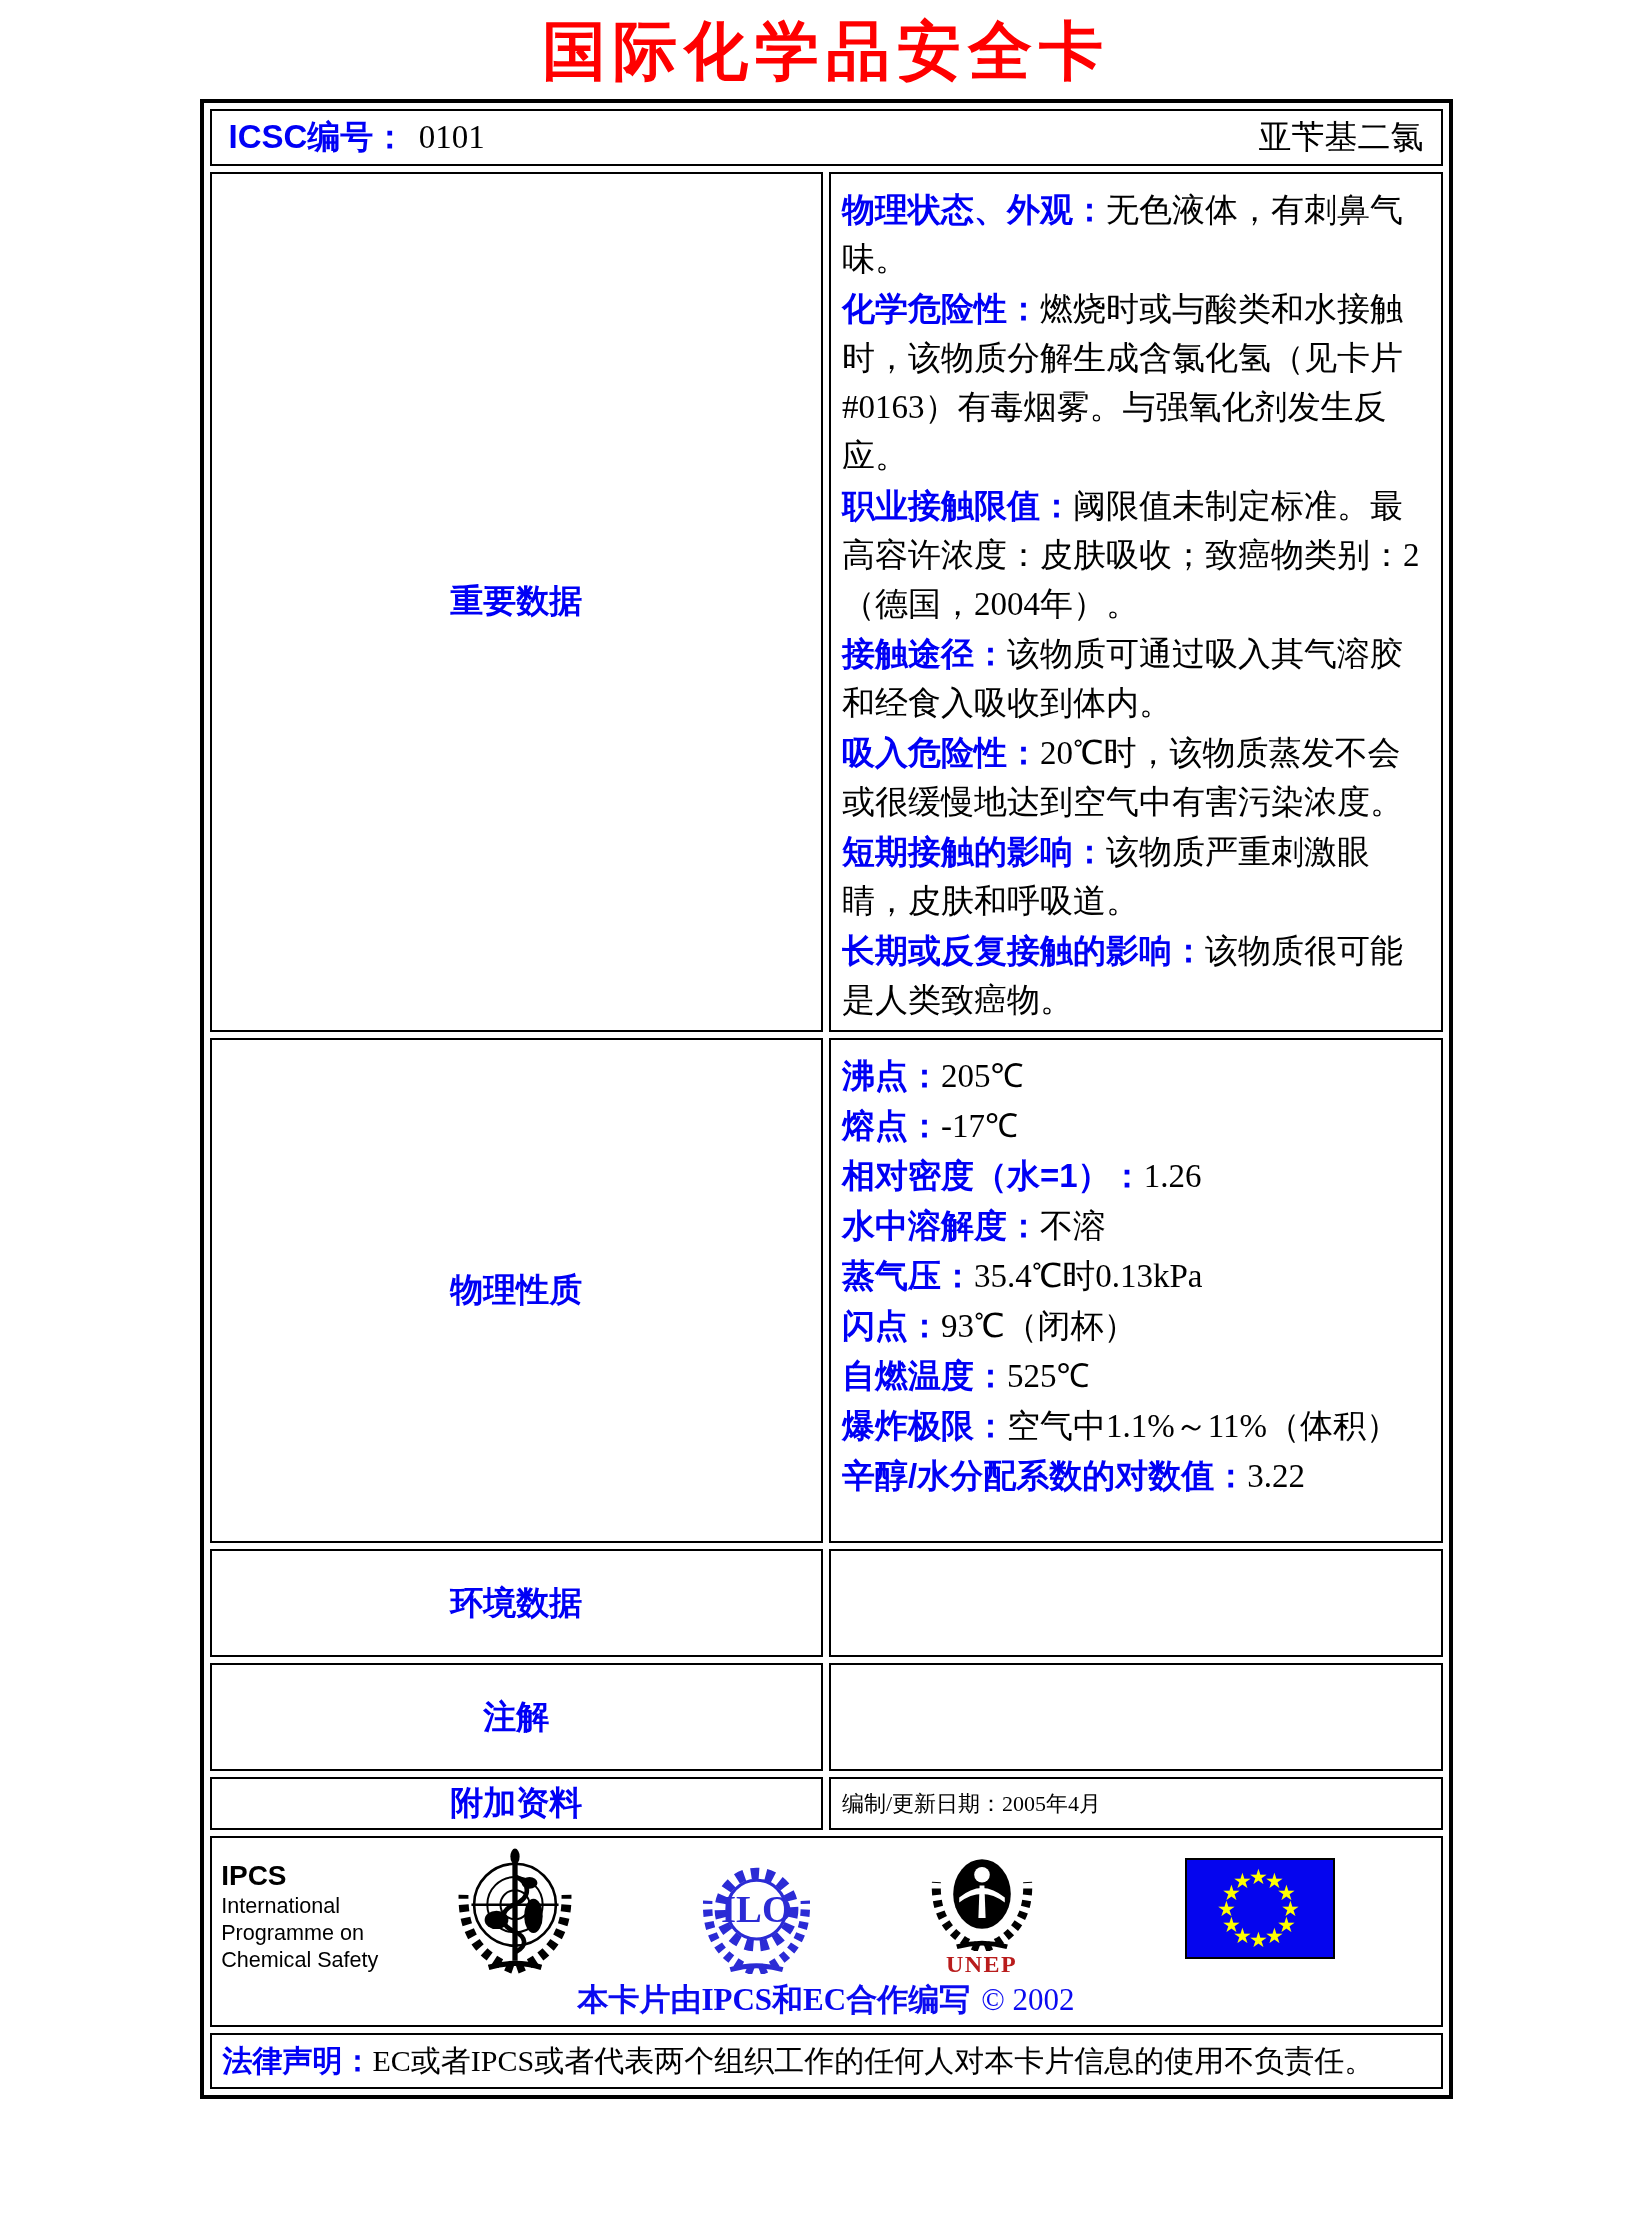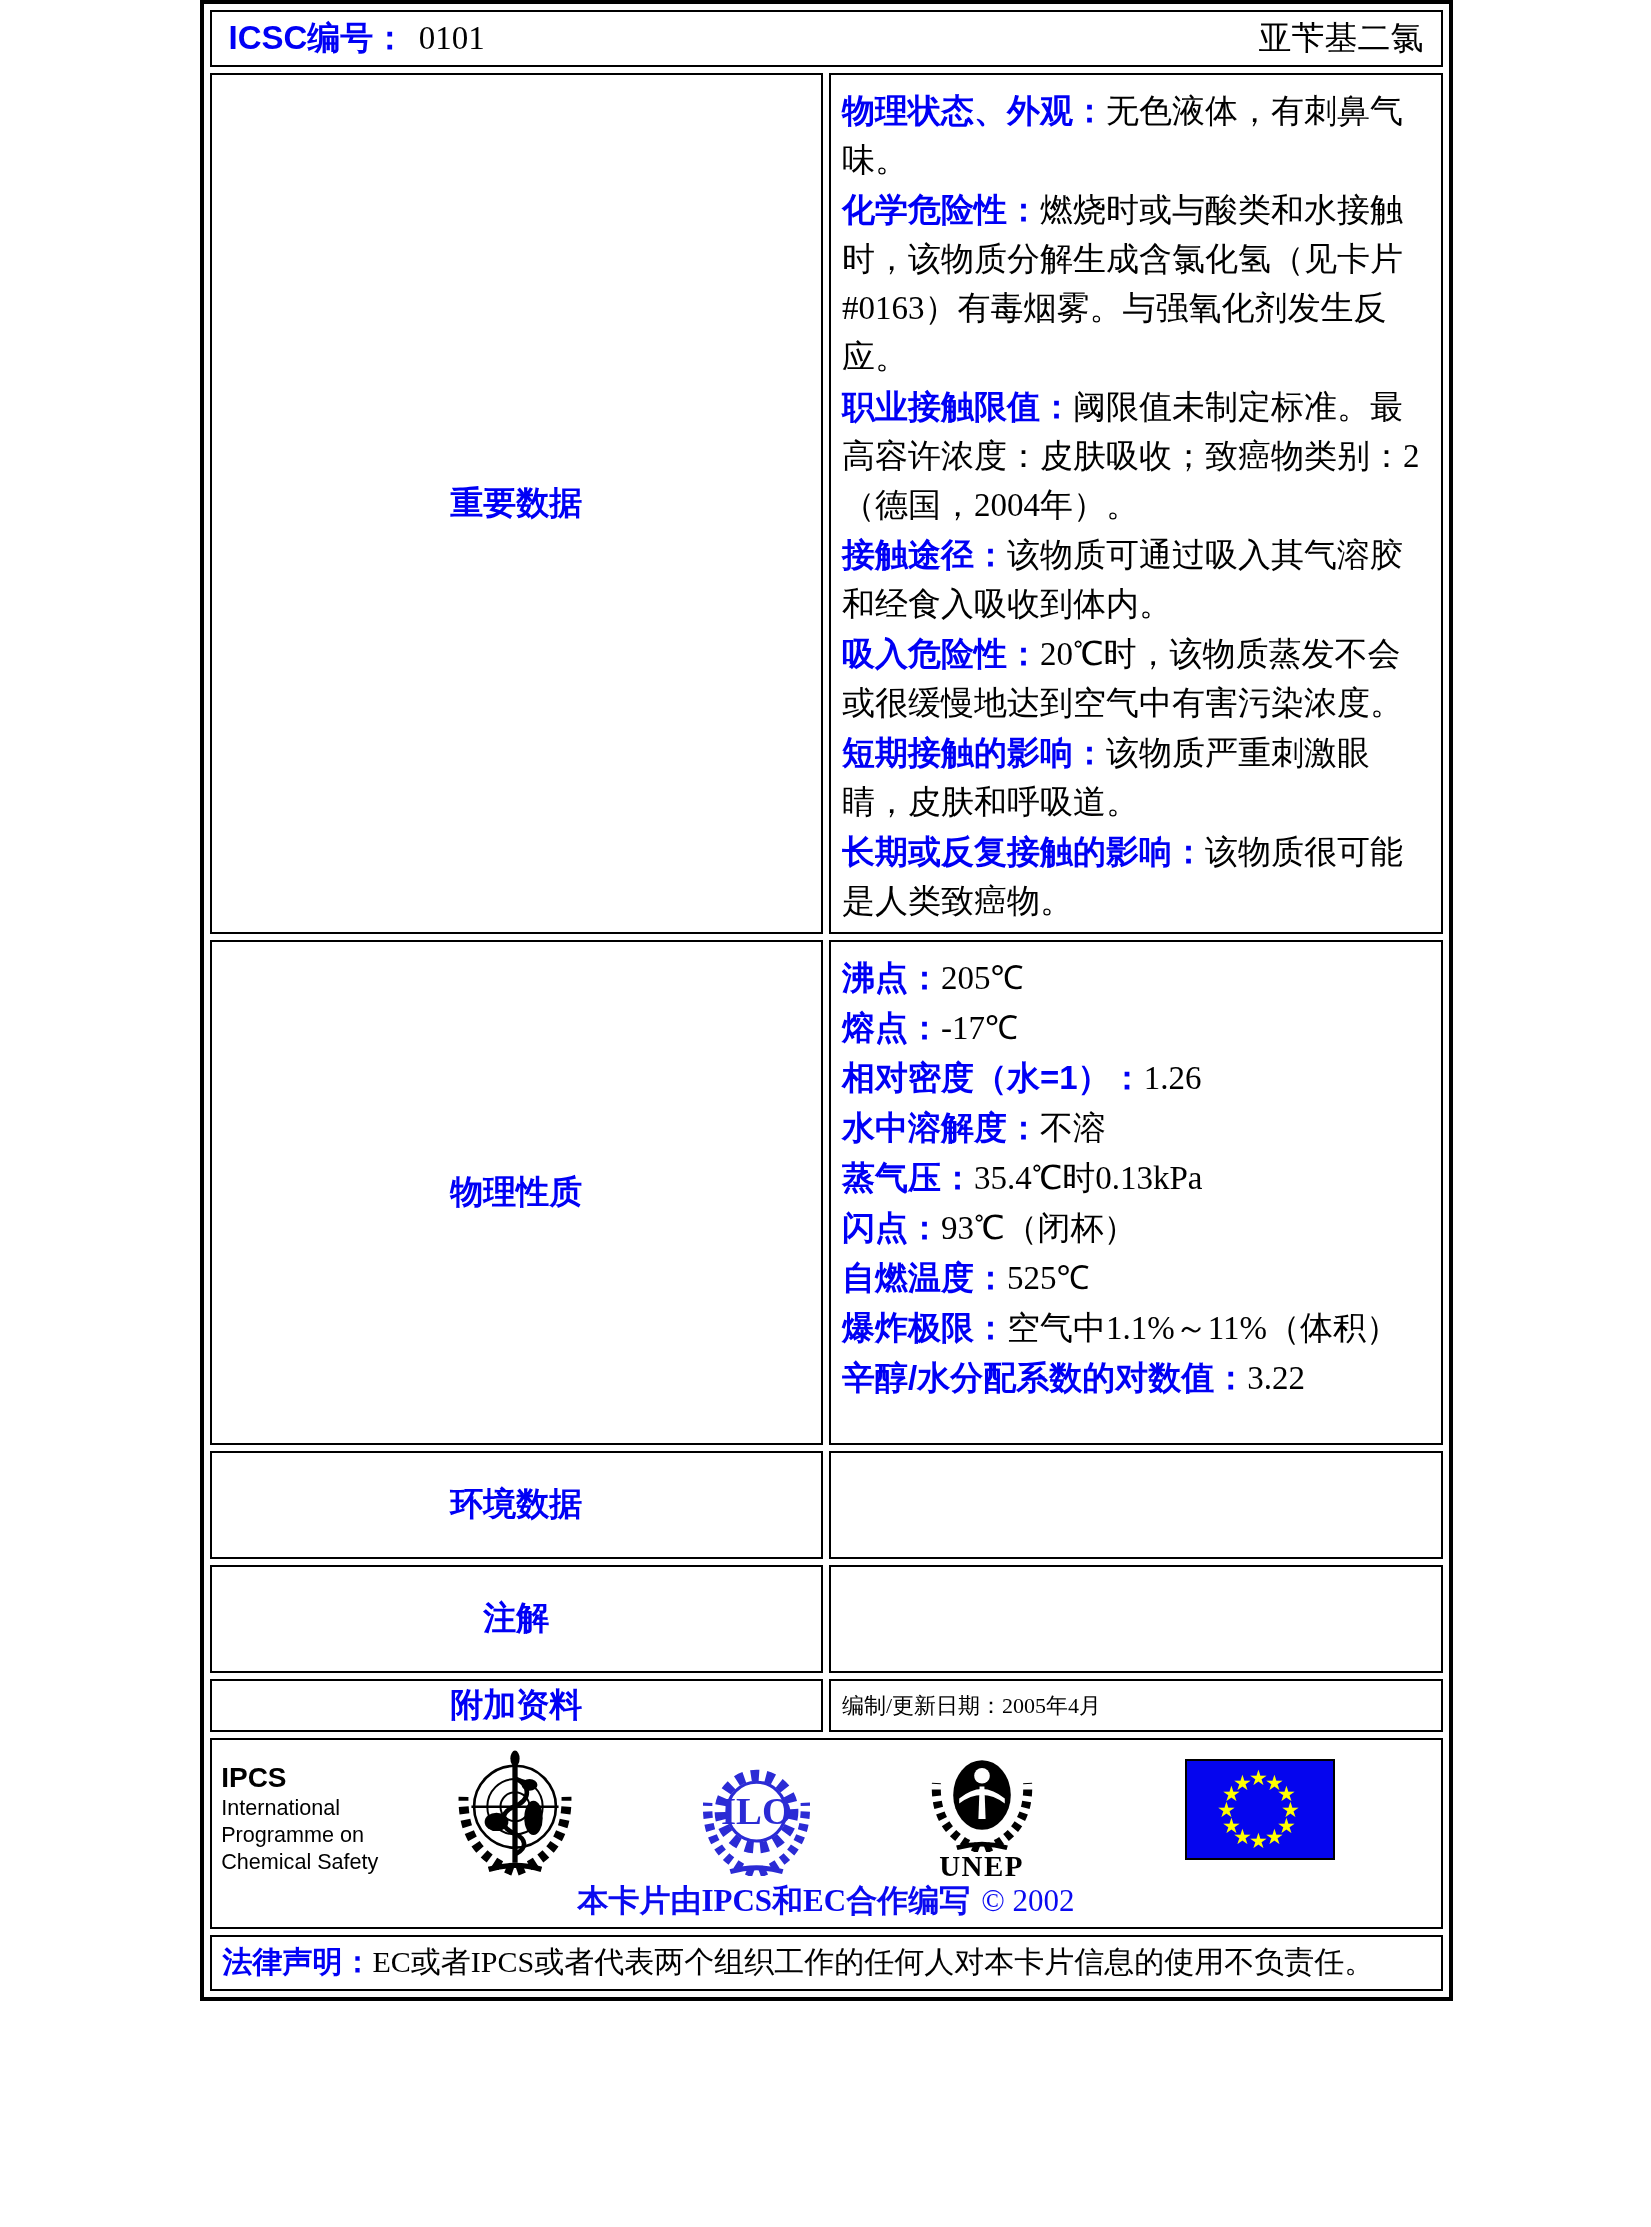--- a/index.html
+++ b/index.html
@@ -49,21 +49,21 @@
     font-family:"Liberation Sans", sans-serif;color:#000;
   }
   .ipcs-acronym{font-weight:bold;font-size:28px;line-height:33px;}
   .ipcs-line{font-size:21.6px;line-height:27px;}
   .logo{position:absolute;}
   .who-logo{left:237px;top:4.2px;}
   .ilo-logo{left:482px;top:14px;}
   .unep-block{position:absolute;left:704px;top:1.4px;width:132px;text-align:center;}
   .unep-caption{
     font-family:"Liberation Serif", serif;font-weight:bold;
-    font-size:29px;line-height:32px;color:#000000;letter-spacing:1.4px;margin-top:-4.2px;
+    font-size:24px;line-height:32px;color:#b91c1c;letter-spacing:1.4px;margin-top:-4.2px;
   }
   .eu-flag{
     position:absolute;left:973px;top:19.5px;width:150px;height:101px;
     background:#0505ee;border:2.1px solid #000;box-sizing:border-box;
   }
   .eu-star{
     position:absolute;color:#ffff00;font-size:21px;
     transform:translate(-50%,-50%);line-height:1;
   }
   .credit-line{
@@ -71,20 +71,21 @@
     color:#0a0af0;font-size:31px;font-weight:bold;
     font-family:"Liberation Serif", serif;
   }
   .credit-copy{font-weight:normal;margin-left:11px;}
   .legal-label{color:#0000f5;font-weight:bold;font-family:"Liberation Sans", sans-serif;}
 </style>
 </head>
 <body>
 
 <div class="card">
+  <div class="main-title">国际化学品安全卡</div>
 
   <table class="icsc">
 
     <tbody>
         <tr>
       <td colspan="2" class="header-cell">
         <div class="header-flex">
           <div>
             <span class="icsc-label">ICSC编号：</span><span class="icsc-number">0101</span>
           </div>

